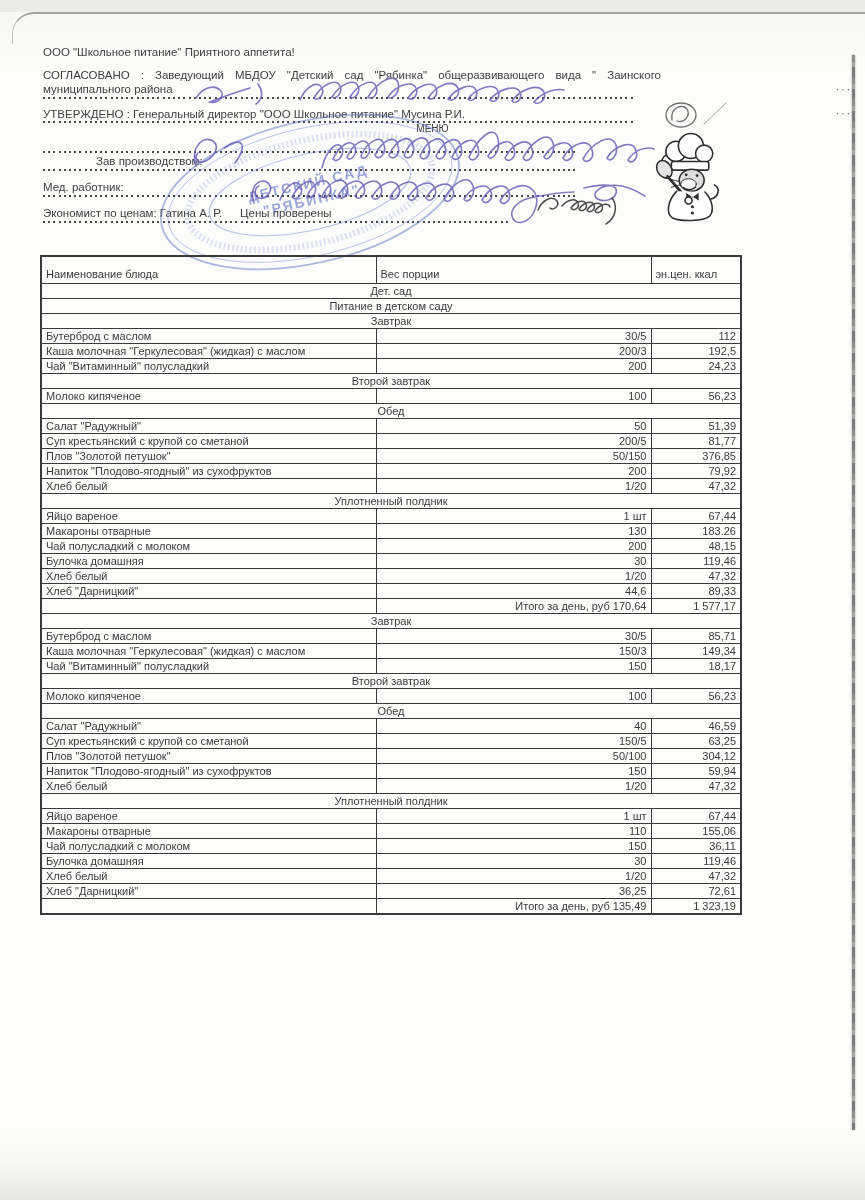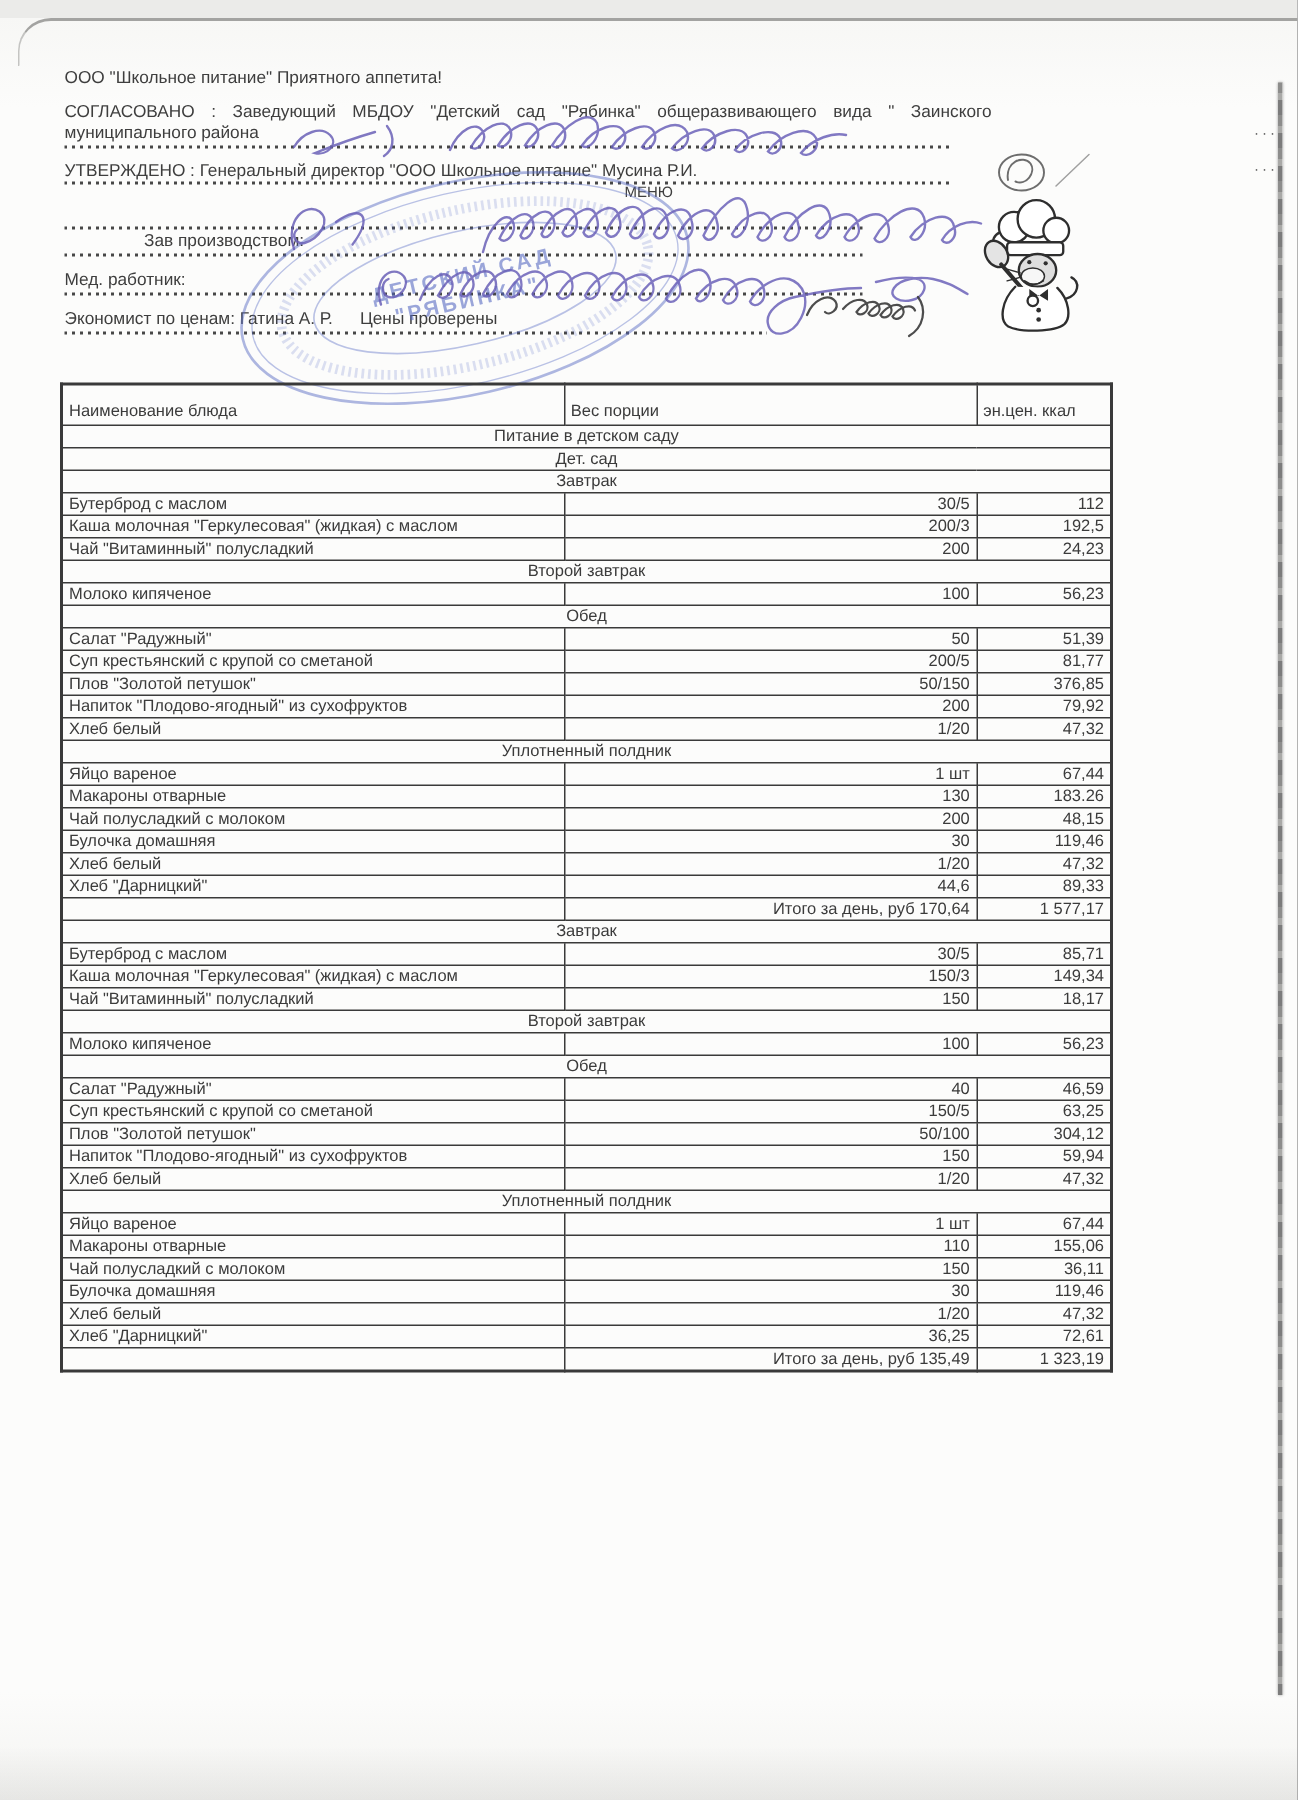--- a/index.html
+++ b/index.html
@@ -139,24 +139,24 @@
       </colgroup>
     <tbody>
       <tr>
         <td class="hdr">Наименование блюда</td>
         <td class="hdr">Вес порции</td>
         <td class="hdr">эн.цен. ккал</td>
       </tr>
     </tbody>
     <tbody>
         <tr>
+          <td colspan="3" class="sec">Дет. сад</td>
+        </tr>
+        <tr>
           <td colspan="3" class="sec">Питание в детском саду</td>
-        </tr>
-        <tr>
-          <td colspan="3" class="sec">Дет. сад</td>
         </tr>
         <tr>
           <td colspan="3" class="sec">Завтрак</td>
         </tr>
         <tr>
           <td class="">Бутерброд с маслом</td>
           <td class="num">30/5</td>
           <td class="num">112</td>
         </tr>
         <tr>

